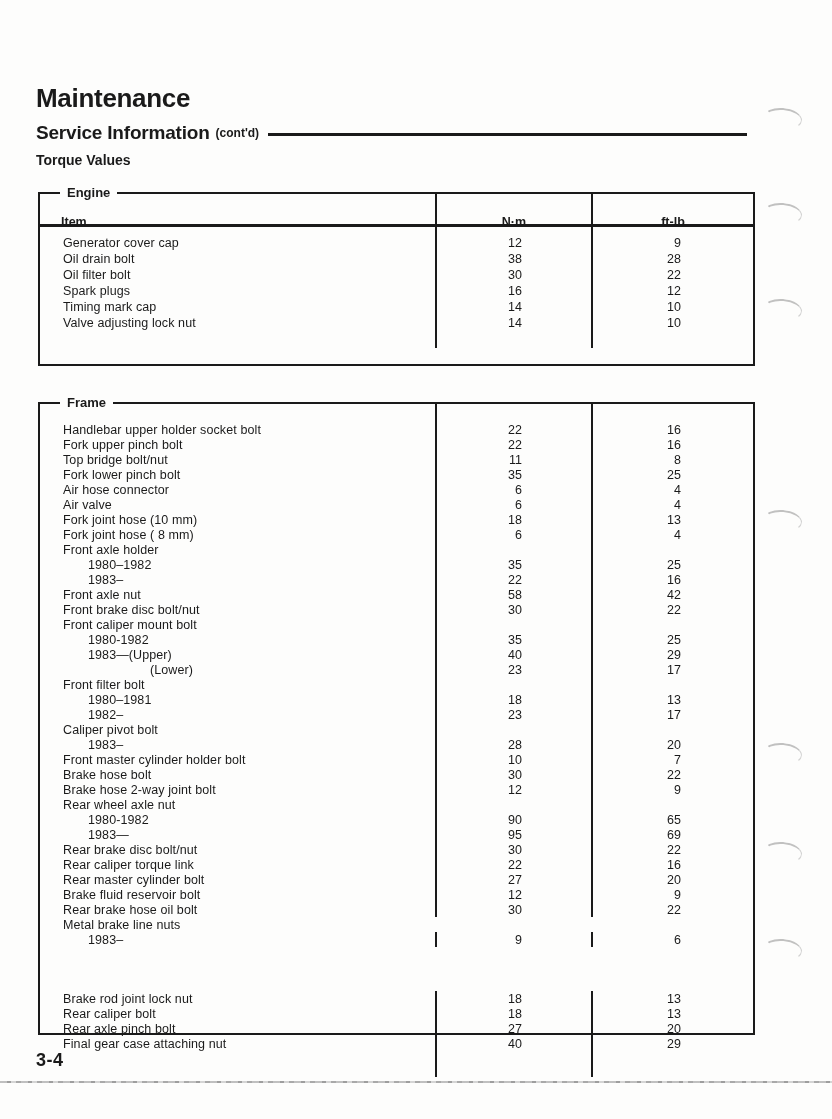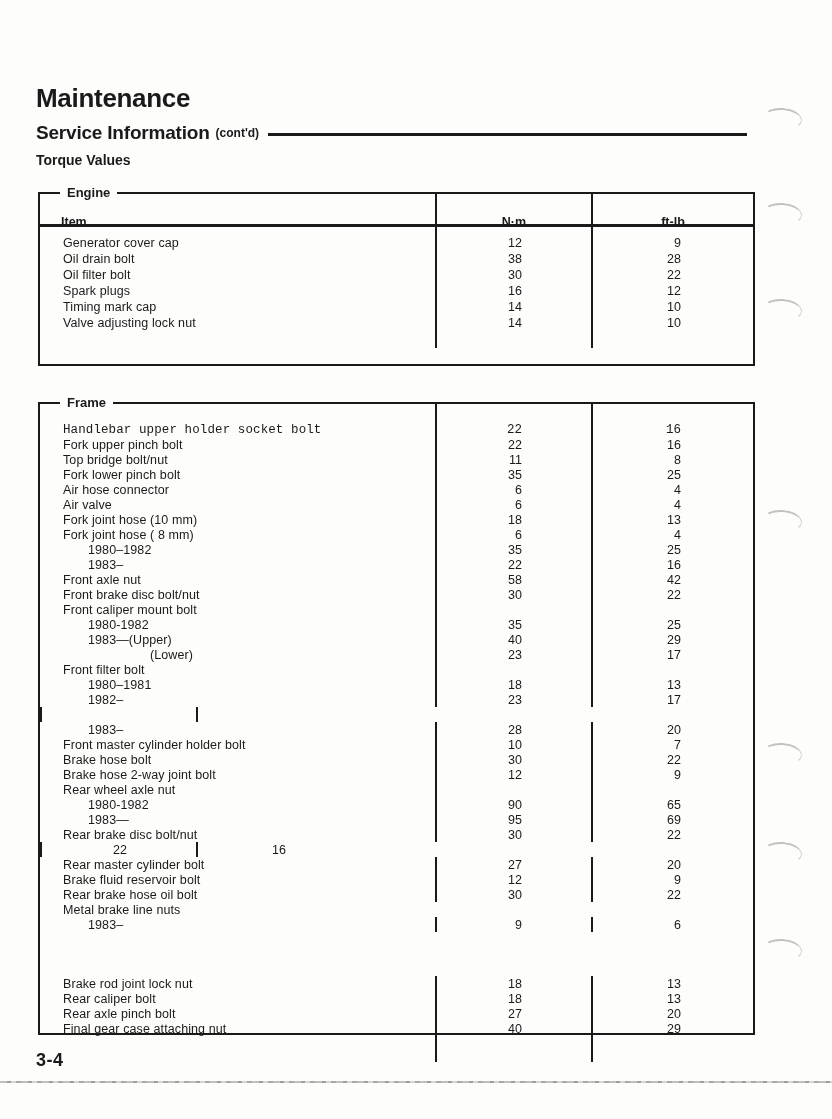--- a/index.html
+++ b/index.html
@@ -228,21 +228,21 @@
     </div>
 
     <div class="tbox frame">
       <div class="tbox-legend">Frame</div>
       <div class="tbody">
           <div class="trow" style="height: 18px;">
             <div class="cell c-item ind0"></div>
             <div class="cell c-nm"></div>
             <div class="cell c-ftlb"></div>
           </div>
-          <div class="trow" style="height: 15px; font-family: Liberation Mono, monospace;">
+          <div class="trow" style="height: 15px;">
             <div class="cell c-item ind0">Handlebar upper holder socket bolt</div>
             <div class="cell c-nm">
               <span class="num">22</span>
             </div>
             <div class="cell c-ftlb">
               <span class="num">16</span>
             </div>
           </div>
           <div class="trow" style="height: 15px;">
             <div class="cell c-item ind0">Fork upper pinch bolt</div>
@@ -301,20 +301,25 @@
           <div class="trow" style="height: 15px;">
             <div class="cell c-item ind0">Fork joint hose ( 8 mm)</div>
             <div class="cell c-nm">
               <span class="num">6</span>
             </div>
             <div class="cell c-ftlb">
               <span class="num">4</span>
             </div>
           </div>
           <div class="trow" style="height: 15px;">
+            <div class="cell c-item ind0">Front axle holder</div>
+            <div class="cell c-nm"></div>
+            <div class="cell c-ftlb"></div>
+          </div>
+          <div class="trow" style="height: 15px;">
             <div class="cell c-item ind1">1980–1982</div>
             <div class="cell c-nm">
               <span class="num">35</span>
             </div>
             <div class="cell c-ftlb">
               <span class="num">25</span>
             </div>
           </div>
           <div class="trow" style="height: 15px;">
             <div class="cell c-item ind1">1983–</div>
@@ -392,20 +397,21 @@
           <div class="trow" style="height: 15px;">
             <div class="cell c-item ind1">1982–</div>
             <div class="cell c-nm">
               <span class="num">23</span>
             </div>
             <div class="cell c-ftlb">
               <span class="num">17</span>
             </div>
           </div>
           <div class="trow" style="height: 15px;">
+            <div class="cell c-item ind0">Caliper pivot bolt</div>
             <div class="cell c-nm"></div>
             <div class="cell c-ftlb"></div>
           </div>
           <div class="trow" style="height: 15px;">
             <div class="cell c-item ind1">1983–</div>
             <div class="cell c-nm">
               <span class="num">28</span>
             </div>
             <div class="cell c-ftlb">
               <span class="num">20</span>
@@ -464,20 +470,21 @@
           <div class="trow" style="height: 15px;">
             <div class="cell c-item ind0">Rear brake disc bolt/nut</div>
             <div class="cell c-nm">
               <span class="num">30</span>
             </div>
             <div class="cell c-ftlb">
               <span class="num">22</span>
             </div>
           </div>
           <div class="trow" style="height: 15px;">
+            <div class="cell c-item ind0">Rear caliper torque link</div>
             <div class="cell c-nm">
               <span class="num">22</span>
             </div>
             <div class="cell c-ftlb">
               <span class="num">16</span>
             </div>
           </div>
           <div class="trow" style="height: 15px;">
             <div class="cell c-item ind0">Rear master cylinder bolt</div>
             <div class="cell c-nm">

